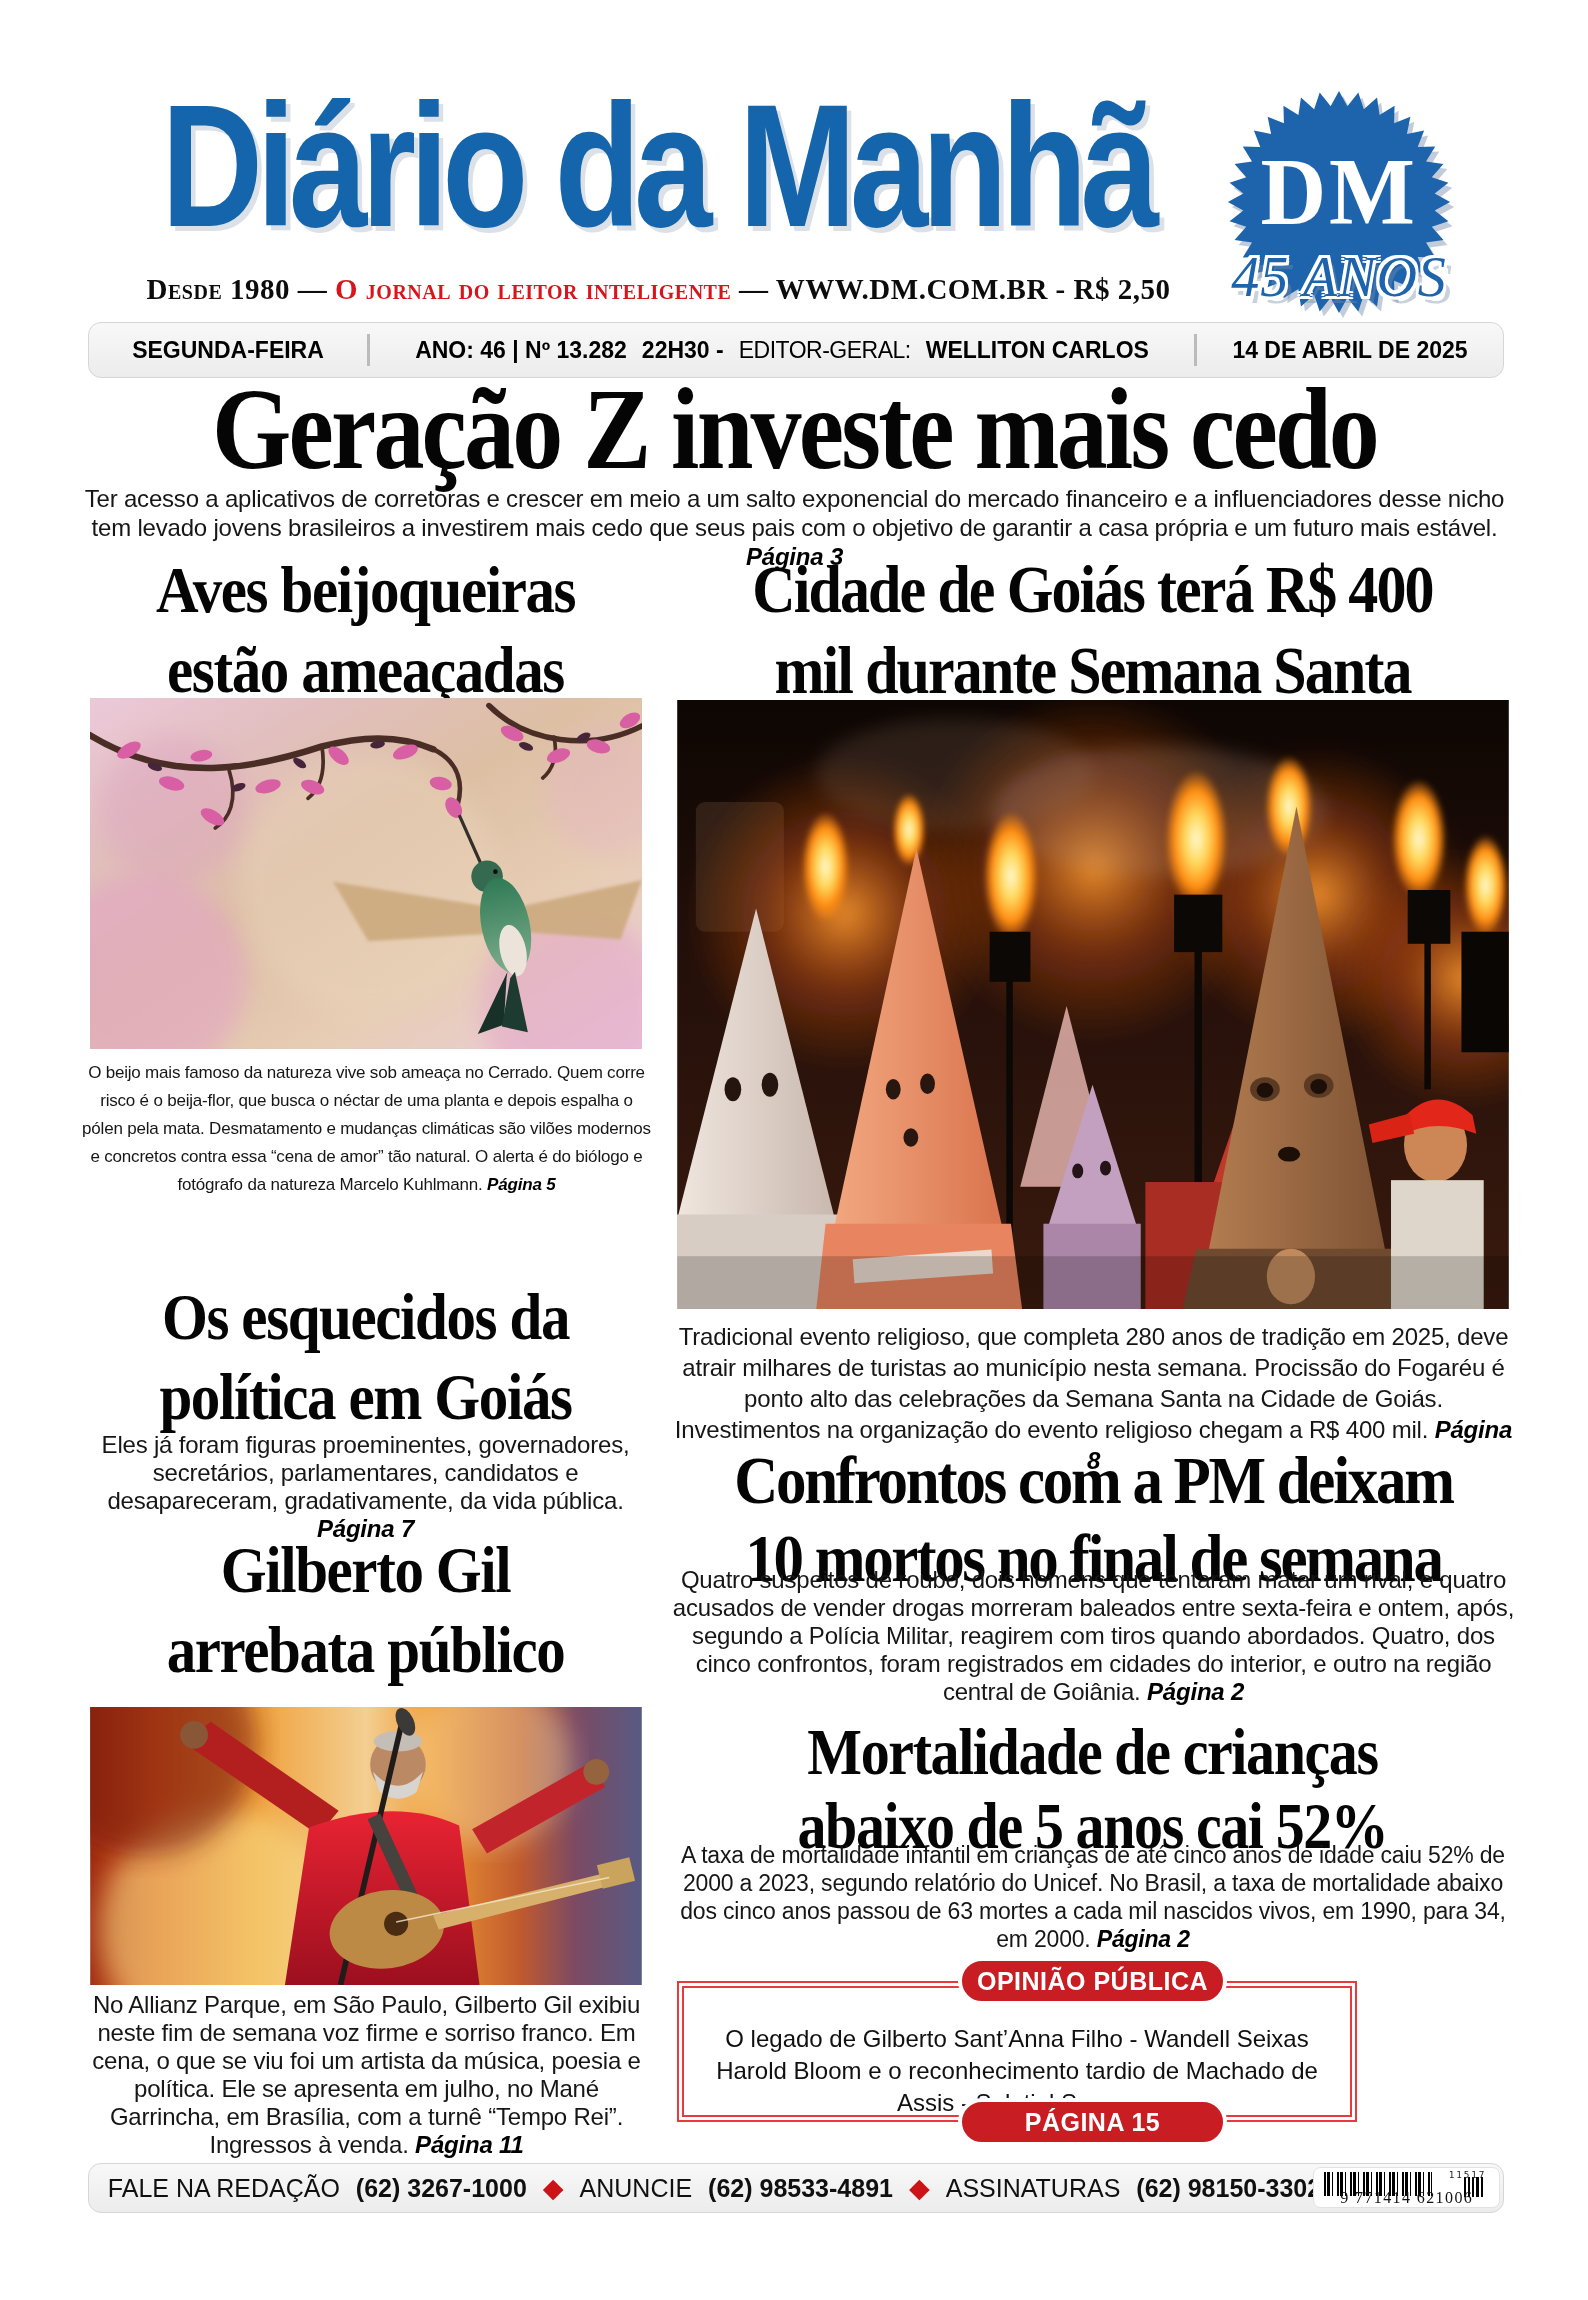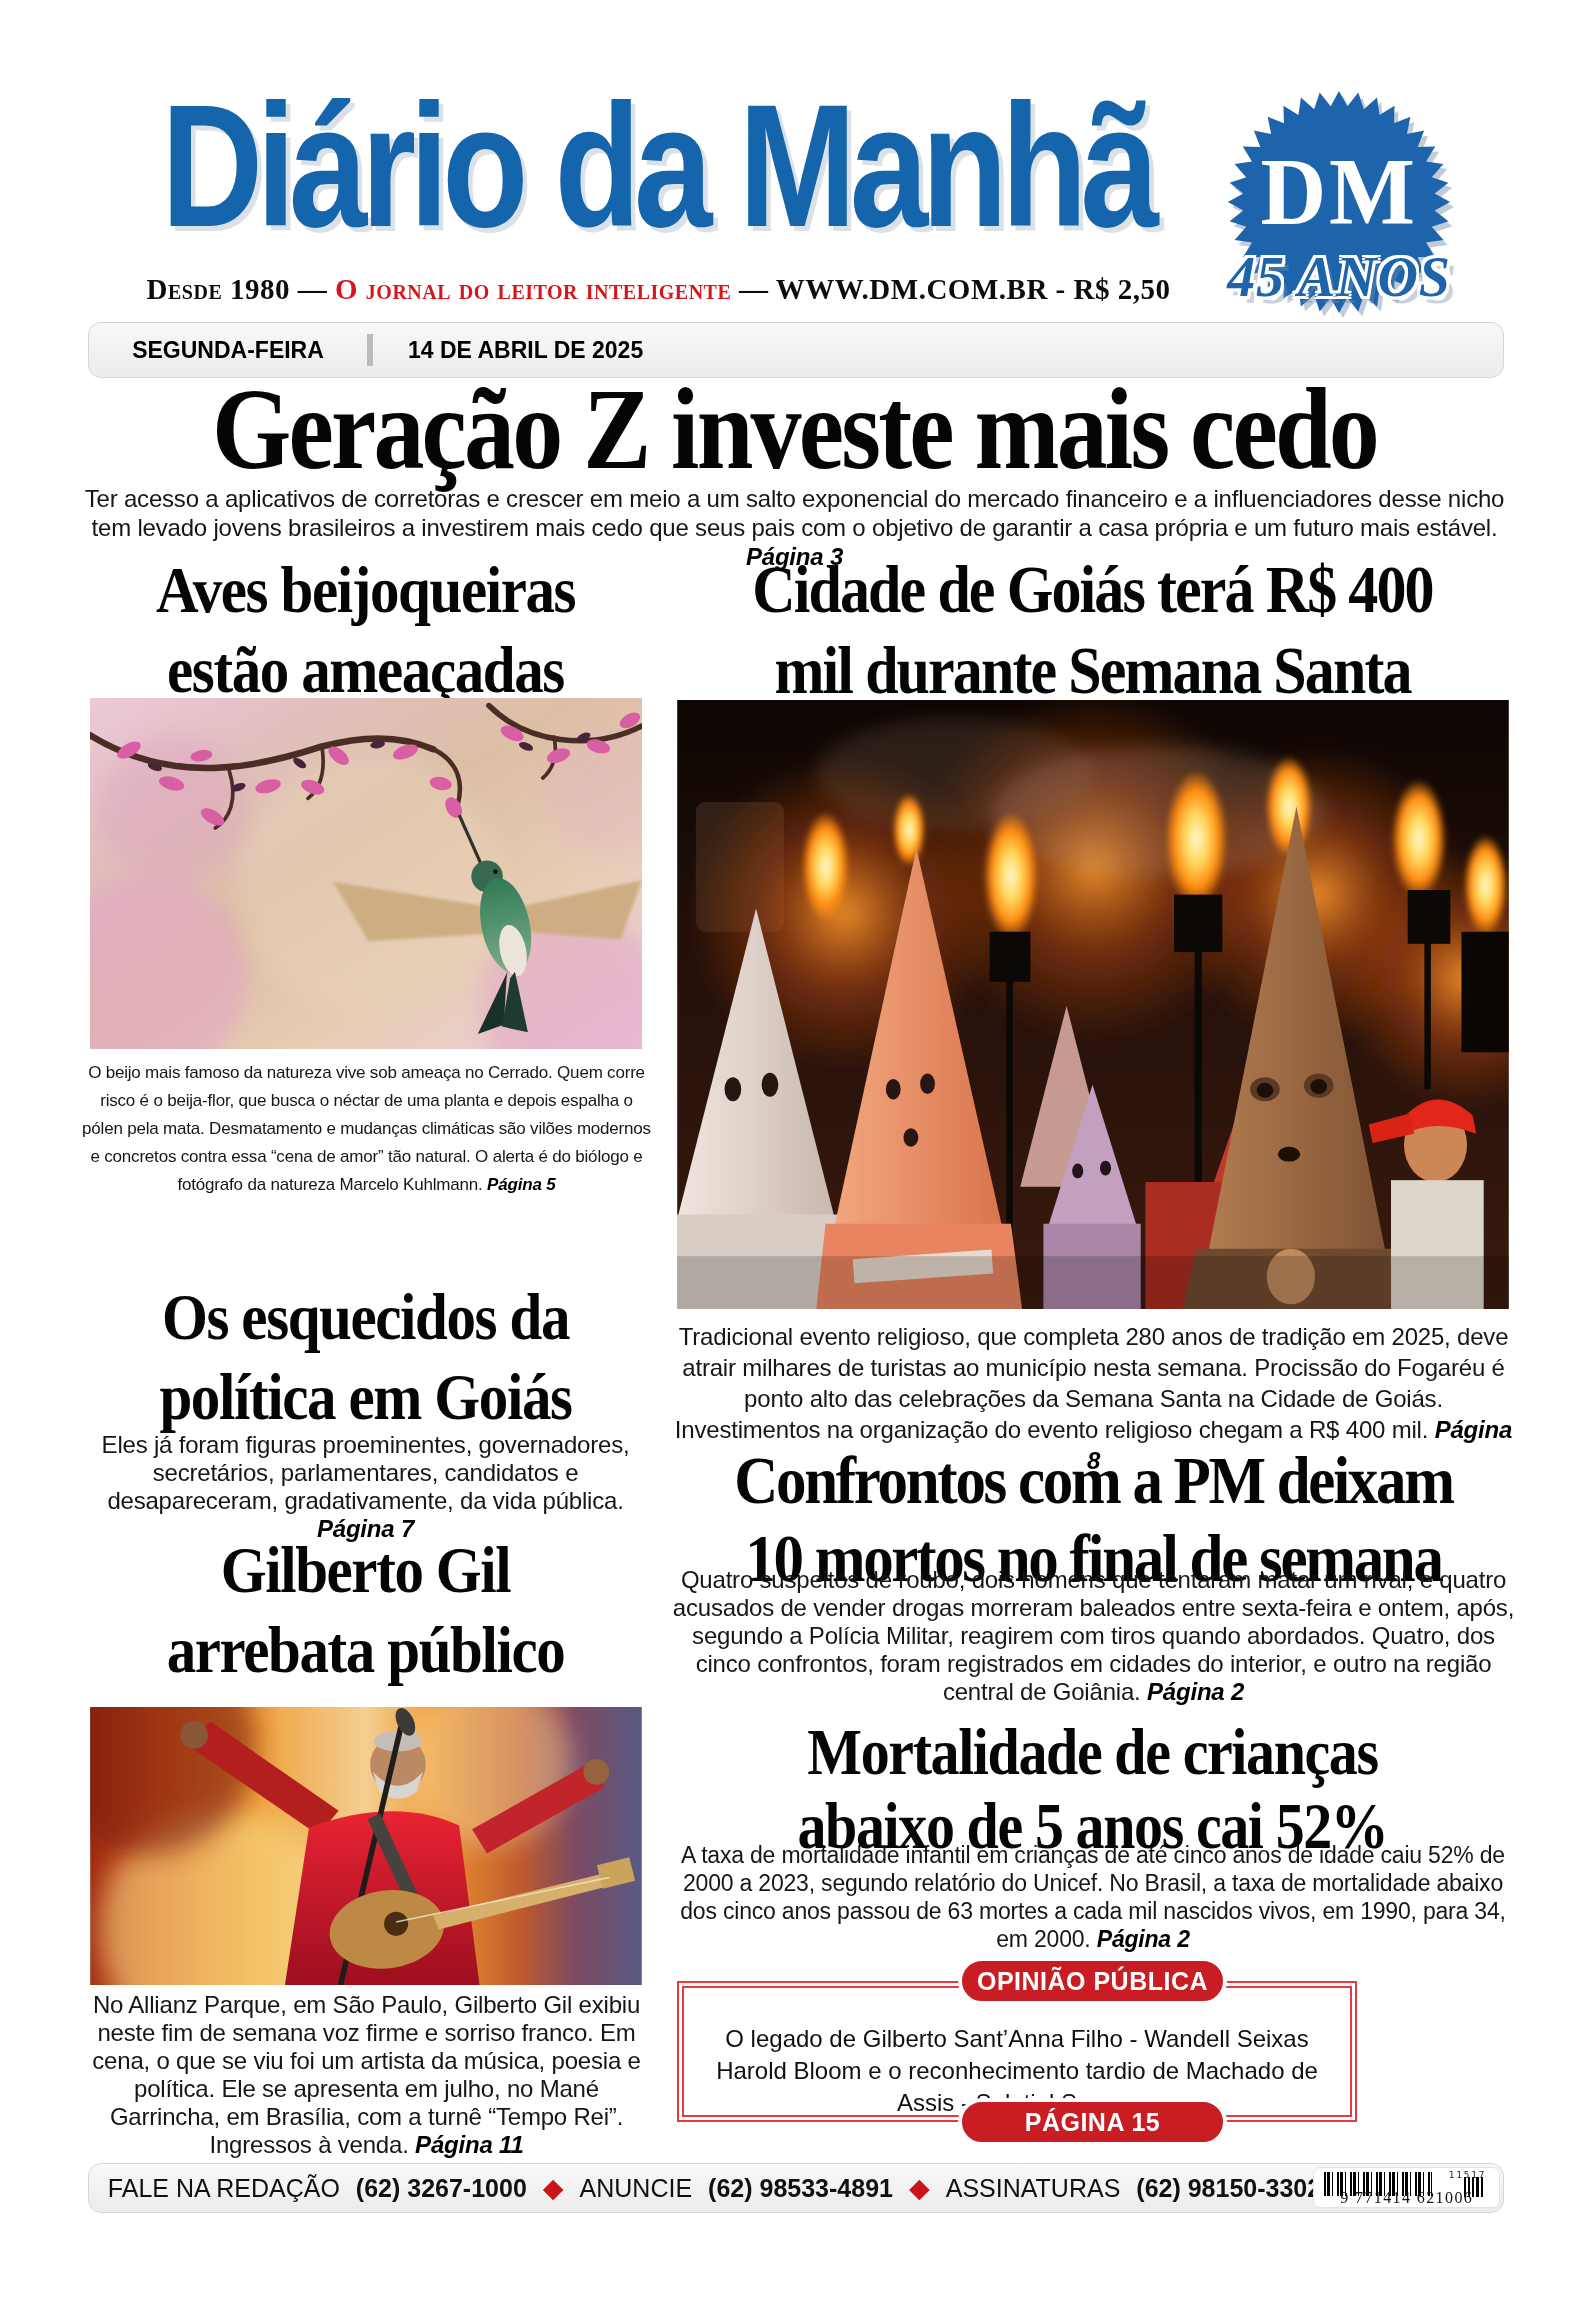--- a/index.html
+++ b/index.html
@@ -17,21 +17,21 @@
   .tagline{left:88px;top:273px;width:1141px;text-align:center;
     font-family:"Liberation Serif","DejaVu Serif",serif;font-variant:small-caps;
     font-weight:700;font-size:29px;letter-spacing:0.5px;color:#0c0c0c}
   .tag-red{color:#d9151c}
   .dm-badge{left:1226px;top:89px;width:226px;height:232px}
   .dm-badge svg{position:absolute;left:0;top:0;filter:drop-shadow(4.6px 5.6px 0 rgba(120,140,170,.45))}
   .dm-initials{position:absolute;left:0;top:48px;width:226px;text-align:center;
     font-family:"Liberation Serif","DejaVu Serif",serif;font-weight:700;font-size:91px;
     color:#fff;letter-spacing:2.8px;transform:scaleY(1.05);transform-origin:center top}
   .dm-anos{position:absolute;left:-26px;top:156px;width:278px;text-align:center;
-    font-family:"Liberation Serif","DejaVu Serif",serif;font-weight:700;font-style:italic;
+    font-family:"Liberation Serif","DejaVu Serif",serif;font-weight:400;font-style:italic;
     font-size:56px;color:#1d64ad;letter-spacing:0.9px;
     text-shadow:-2.8px -2.8px 0 #fff,2.8px -2.8px 0 #fff,-2.8px 2.8px 0 #fff,2.8px 2.8px 0 #fff,
                 -2.8px 0 0 #fff,2.8px 0 0 #fff,0 -2.8px 0 #fff,0 2.8px 0 #fff,
                 6.5px 6.5px 0 rgba(120,140,170,.40)}
 
   
   .bar{background:linear-gradient(#f8f8f8,#ececec);border:1.9px solid #d6d6d6;border-radius:13px}
   .date-bar{left:88px;top:322px;width:1416px;height:56px;display:flex;align-items:center;
     font-size:23px;font-weight:700;color:#000}
   .db-day{width:278px;text-align:center}
@@ -111,20 +111,26 @@
         <polygon points="120.0,2.0 128.9,18.4 140.5,3.8 146.4,21.5 160.4,9.1 163.1,27.6 179.0,17.8 178.5,36.4 195.8,29.6 192.1,47.9 210.4,44.2 203.6,61.5 222.2,61.0 212.4,76.9 230.9,79.6 218.5,93.6 236.2,99.5 221.6,111.1 238.0,120.0 221.6,128.9 236.2,140.5 218.5,146.4 230.9,160.4 212.4,163.1 222.2,179.0 203.6,178.5 210.4,195.8 192.1,192.1 195.8,210.4 178.5,203.6 179.0,222.2 163.1,212.4 160.4,230.9 146.4,218.5 140.5,236.2 128.9,221.6 120.0,238.0 111.1,221.6 99.5,236.2 93.6,218.5 79.6,230.9 76.9,212.4 61.0,222.2 61.5,203.6 44.2,210.4 47.9,192.1 29.6,195.8 36.4,178.5 17.8,179.0 27.6,163.1 9.1,160.4 21.5,146.4 3.8,140.5 18.4,128.9 2.0,120.0 18.4,111.1 3.8,99.5 21.5,93.6 9.1,79.6 27.6,76.9 17.8,61.0 36.4,61.5 29.6,44.2 47.9,47.9 44.2,29.6 61.5,36.4 61.0,17.8 76.9,27.6 79.6,9.1 93.6,21.5 99.5,3.8 111.1,18.4" fill="#1d64ad"></polygon>
       </svg>
       <div class="dm-initials">DM</div>
       <div class="dm-anos">45 ANOS</div>
     </div>
   </header>
 
   <div class="abs bar date-bar">
     <div class="db-day">SEGUNDA-FEIRA</div>
     <div class="db-div"></div>
+    <div class="db-center">
+      <span>ANO: 46 | Nº 13.282</span>
+      <span>22H30 -</span>
+      <span class="db-light">EDITOR-GERAL:</span>
+      <span>WELLITON CARLOS</span>
+    </div>
     <div class="db-div"></div>
     <div class="db-date">14 DE ABRIL DE 2025</div>
   </div>
 
   <section>
     <h1 class="abs headline lead-h">Geração Z investe mais cedo</h1>
     <p class="abs copy lead-deck">
       <span>Ter acesso a aplicativos de corretoras e crescer em meio a um salto exponencial do mercado financeiro e a influenciadores desse nicho tem levado jovens brasileiros a investirem mais cedo que seus pais com o objetivo de garantir a casa própria e um futuro mais estável.</span>
       <span class="pref">Página 3</span>
     </p>

